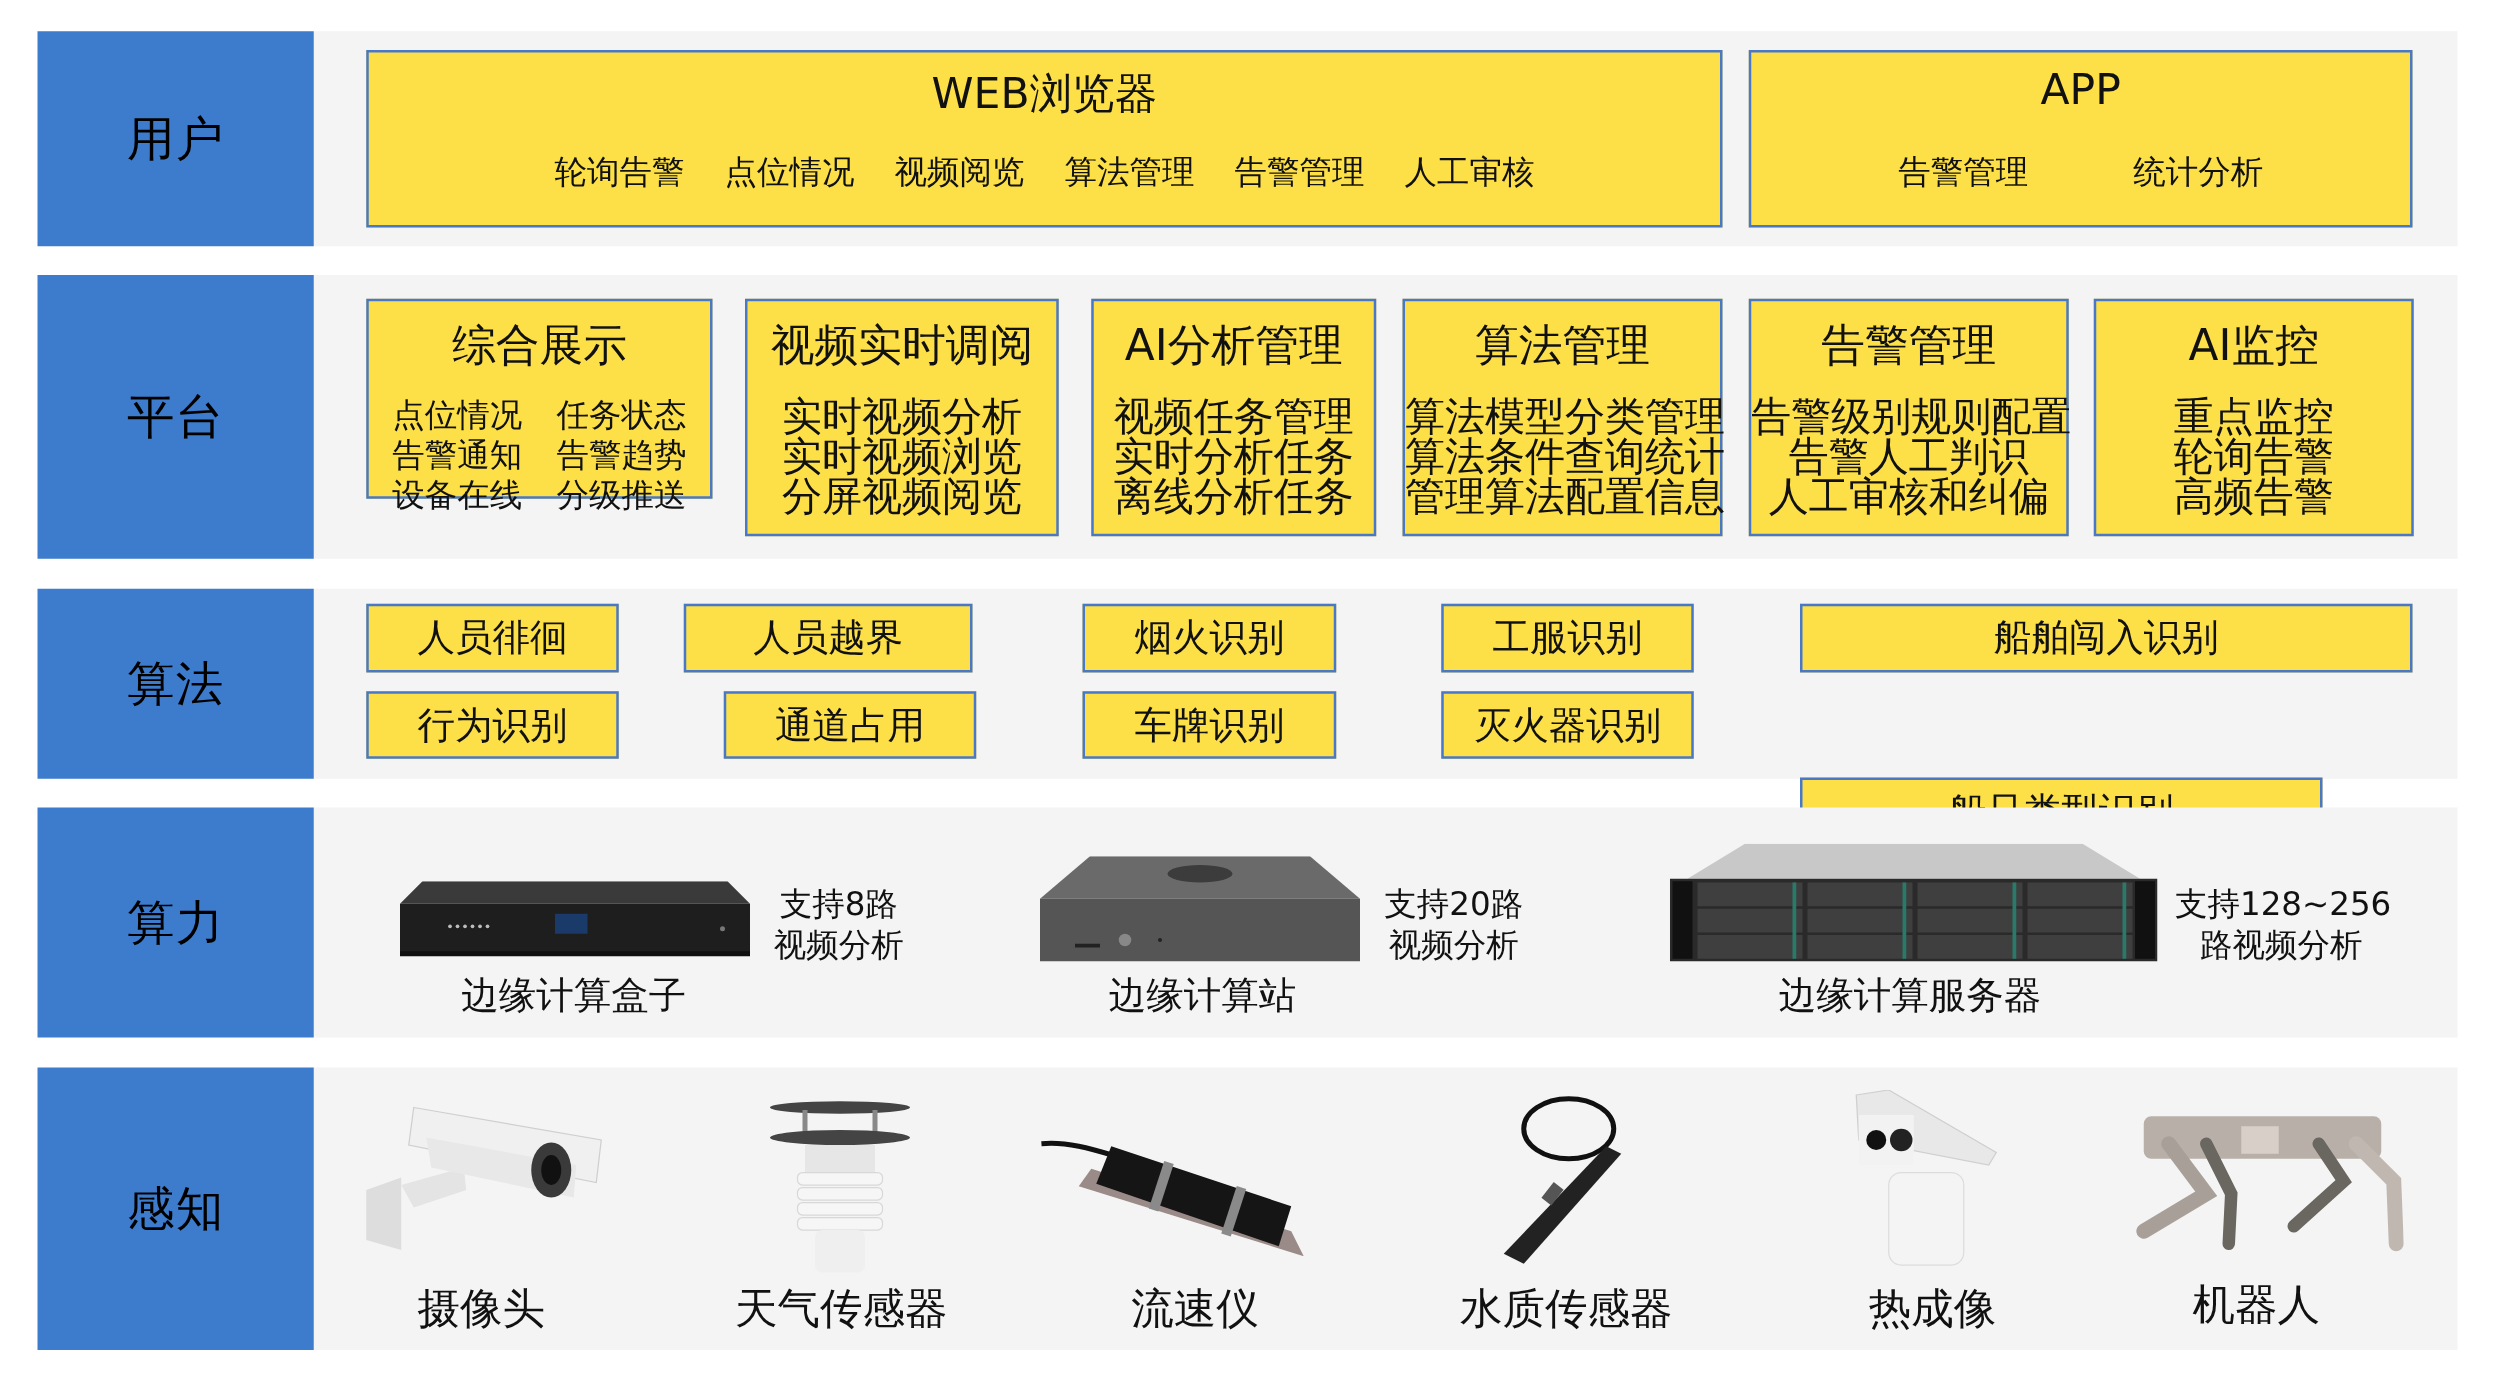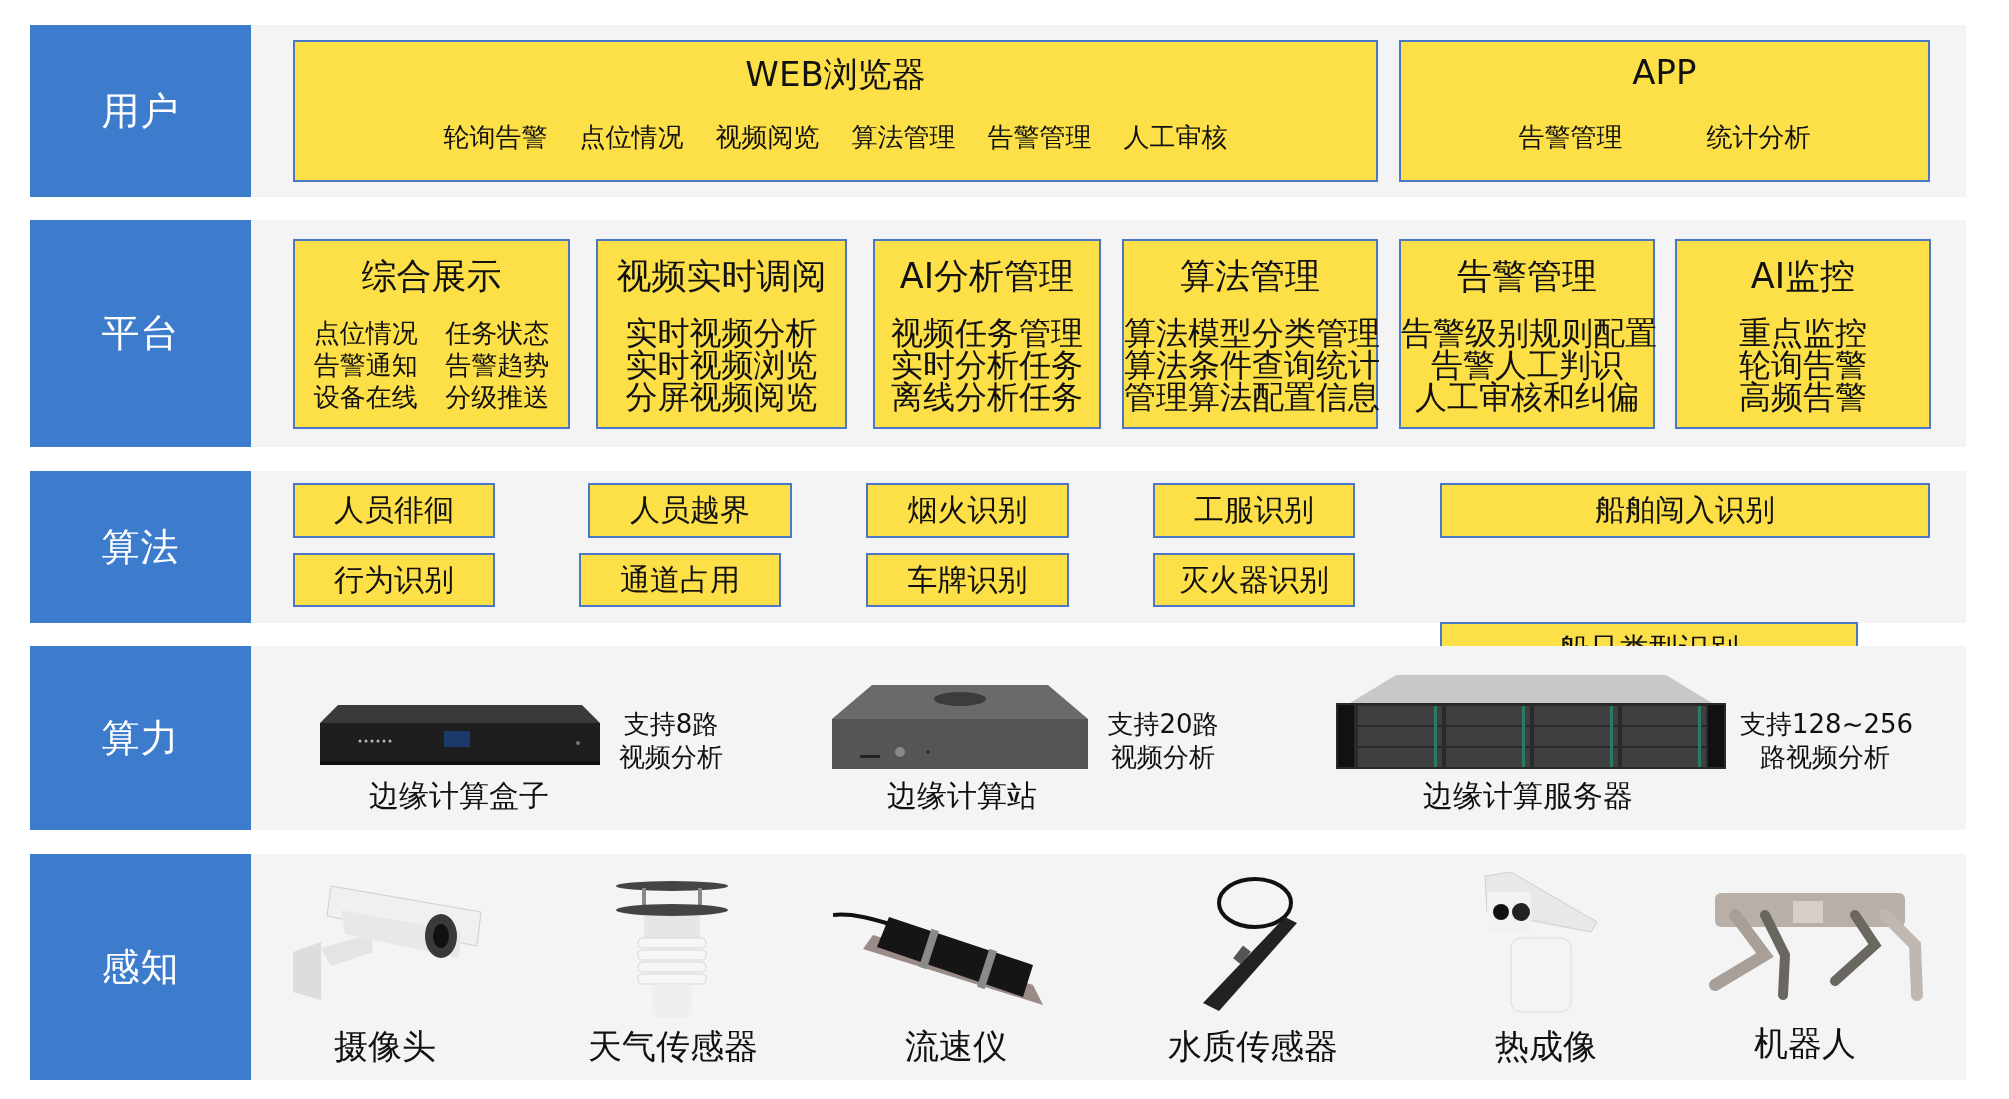--- a/index.html
+++ b/index.html
@@ -1,19 +1,19 @@
 <!DOCTYPE html>
 <html><head>
 <meta charset="utf-8">
 <style>
   html, body { margin:0; padding:0; background:#ffffff; }
   body { width:2009px; height:1099px; position:relative; overflow:hidden;
          font-family:"DejaVu Sans","Liberation Sans",sans-serif; color:#111; }
   .layer-bg { position:absolute; left:251px; width:1715px; background:#f4f4f4; }
-  .layer-label { position:absolute; left:30px; width:221px; background:#3d7ccc; color:#ffffff;
+  .layer-label { position:absolute; left:30px; width:221px; background:#3d7ccc; color:#000000;
                  display:flex; align-items:center; justify-content:center; font-size:38px; letter-spacing:1px; }
   .box { position:absolute; border:2.5px solid #4a78c8; box-sizing:border-box; background:#fde047; }
   .center-text { position:absolute; text-align:center; white-space:nowrap; }
   .title34 { font-size:34px; }
   .plat-title { position:absolute; left:0; right:0; top:12px; text-align:center; font-size:35px; white-space:nowrap; }
   .plat-body { position:absolute; left:0; right:0; top:76px; text-align:center; font-size:32px; line-height:32px; white-space:nowrap; }
   .plat-grid { position:absolute; left:14px; right:14px; top:76px; display:grid; grid-template-columns:1fr 1fr; column-gap:18px; font-size:26px; line-height:32px; white-space:nowrap; }
   .plat-grid span { text-align:center; }
   .algo { display:flex; align-items:center; justify-content:center; font-size:30px; }
   .hw-caption { position:absolute; font-size:30px; white-space:nowrap; text-align:center; }
@@ -47,21 +47,21 @@
     <span>告警管理</span>
     <span>统计分析</span>
   </div>
 </div>
 
 <div class="layer-bg" style="top:220px;height:227px;"></div>
 <div class="layer-label" style="top:220px;height:227px;">
   <span>平台</span>
 </div>
 
-<div class="box" style="left:293px;top:239px;width:277px;height:190px;">
+<div class="box" style="left:293px;top:239px;width:277px;height:160px;">
   <div class="plat-title">综合展示</div>
   <div class="plat-grid">
     <span>点位情况</span>
     <span>任务状态</span>
     <span>告警通知</span>
     <span>告警趋势</span>
     <span>设备在线</span>
     <span>分级推送</span>
   </div>
 </div>
@@ -112,21 +112,21 @@
 </div>
 
 <div class="layer-bg" style="top:471px;height:152px;"></div>
 <div class="layer-label" style="top:471px;height:152px;">
   <span>算法</span>
 </div>
 
 <div class="box algo" style="left:293px;top:483px;width:202px;height:55px;">
     <span>人员徘徊</span>
   </div>
-<div class="box algo" style="left:588px;top:483px;width:204px;height:55px;">
+<div class="box algo" style="left:547px;top:483px;width:231px;height:55px;">
     <span>人员越界</span>
   </div>
 <div class="box algo" style="left:866px;top:483px;width:203px;height:55px;">
     <span>烟火识别</span>
   </div>
 <div class="box algo" style="left:1153px;top:483px;width:202px;height:55px;">
     <span>工服识别</span>
   </div>
 <div class="box algo" style="left:1440px;top:483px;width:490px;height:55px;">
     <span>船舶闯入识别</span>

